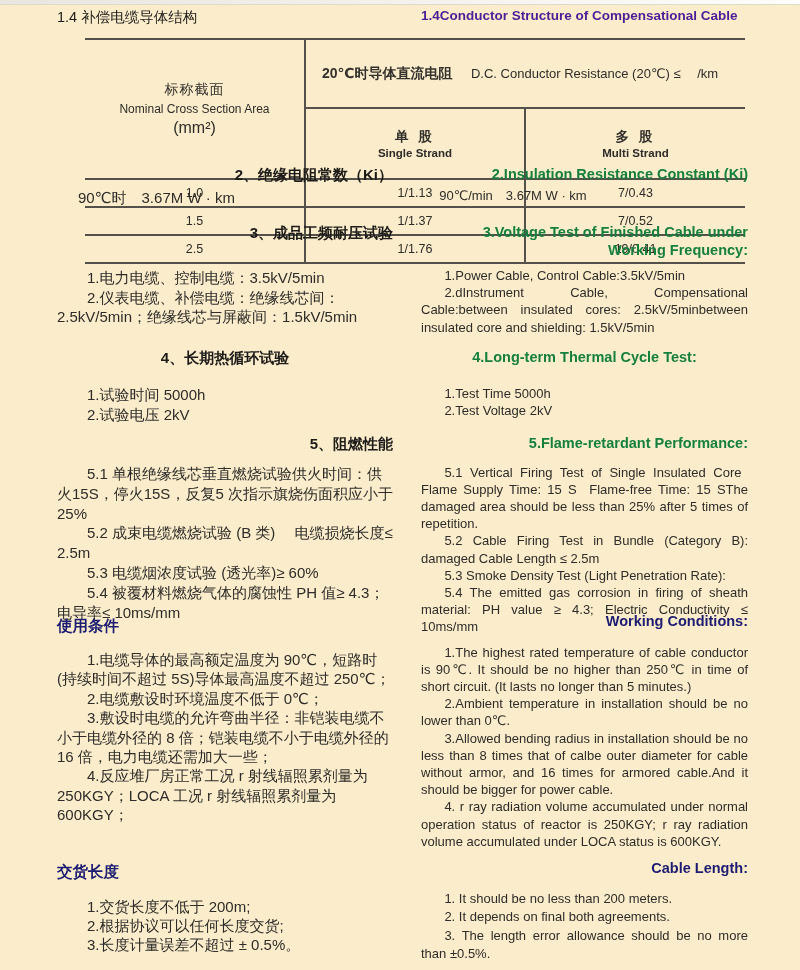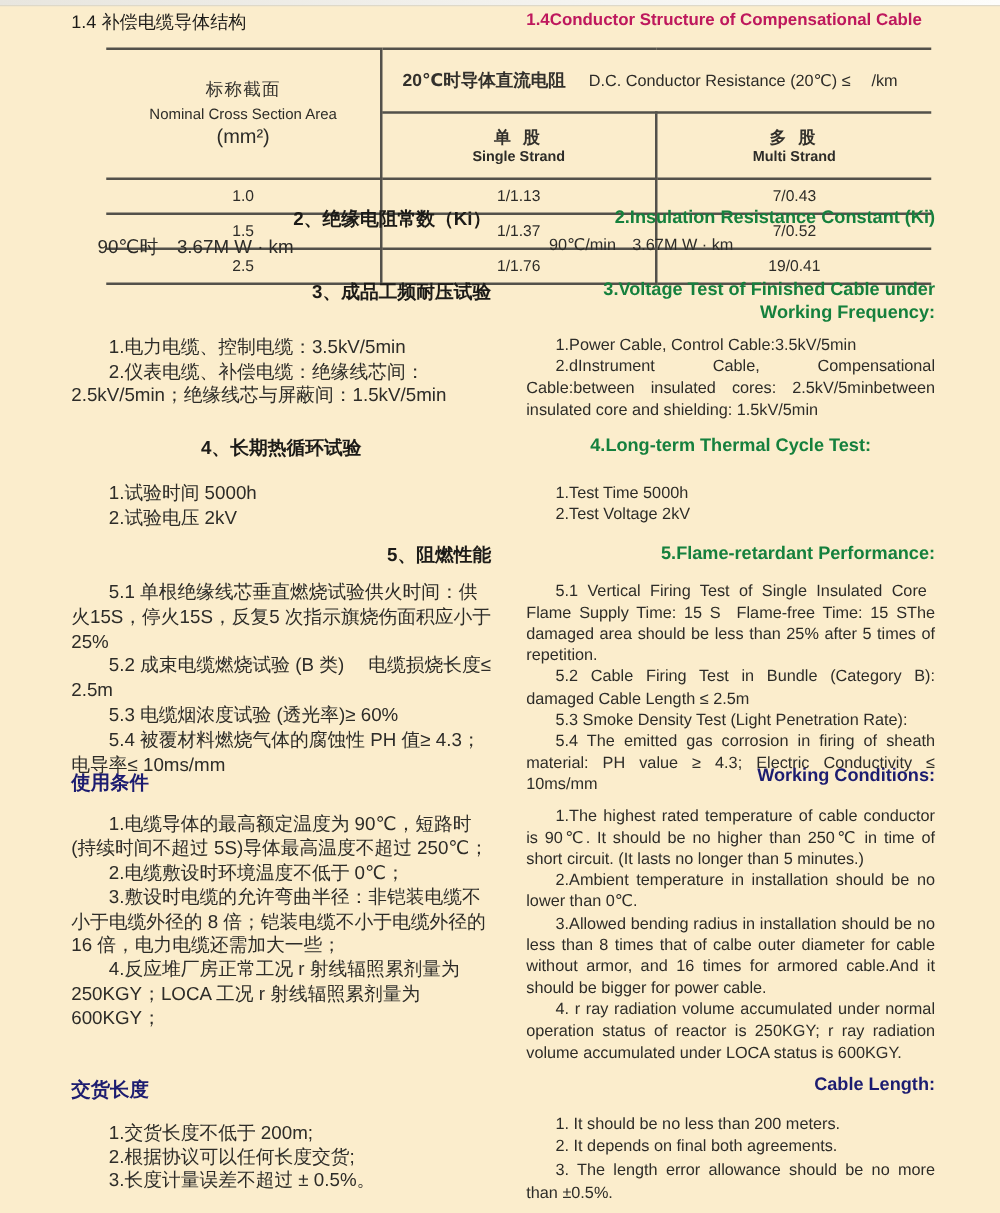--- a/index.html
+++ b/index.html
@@ -16,31 +16,31 @@
     background: linear-gradient(to right, #e8e6df, #fdfdfb);
     border-bottom: 1px solid #ded9c9;
   }
   .abs-row {
     position: absolute; left: 57px; width: 691px;
     display: grid; grid-template-columns: 336px 1fr; column-gap: 28px;
   }
   
   .doc-header { top: 8px; }
   .doc-title-cn { font-weight: normal; font-size: 14.5px; color: #1c1b18; }
-  .doc-title-en { font-weight: bold; font-size: 13.5px; color: #be185d; }
+  .doc-title-en { font-weight: bold; font-size: 13.5px; color: #4c1d95; }
 
   
   .tbl-wrap { position: absolute; top: 38px; left: 85px; }
   table { border-collapse: collapse; table-layout: fixed; width: 660px; }
   col.c1 { width: 220px; } col.c2 { width: 220px; } col.c3 { width: 220px; }
   td { text-align: center; vertical-align: middle; padding: 0; }
   .line-b { border-bottom: 2px solid #53514a; }
   .line-t { border-top: 2px solid #53514a; }
   .line-r { border-right: 2px solid #53514a; }
-  .cell-col1 { height: 104px; }
+  .cell-col1 { height: 140px; }
   .cell-col1 .cn { font-size: 14px; color: #33312c; letter-spacing: 1px; }
   .cell-col1 .en { font-size: 12px; margin-top: 3px; }
   .cell-col1 .unit { font-size: 16px; margin-top: 3px; }
   .cell-res { height: 32px; text-align: left; padding-left: 16px; }
   .cell-res .cn { font-size: 14px; font-weight: bold; color: #33312c; }
   .cell-res .en { font-size: 13px; margin-left: 14px; }
   .cell-strand { height: 32px; font-weight: bold; }
   .cell-strand .cn { font-size: 13.5px; color: #33312c; letter-spacing: 3px; }
   .cell-strand .en { font-size: 11.5px; margin-top: 1px; }
   .cell-data { height: 28px; font-size: 12.5px; color: #2d2c28; }

